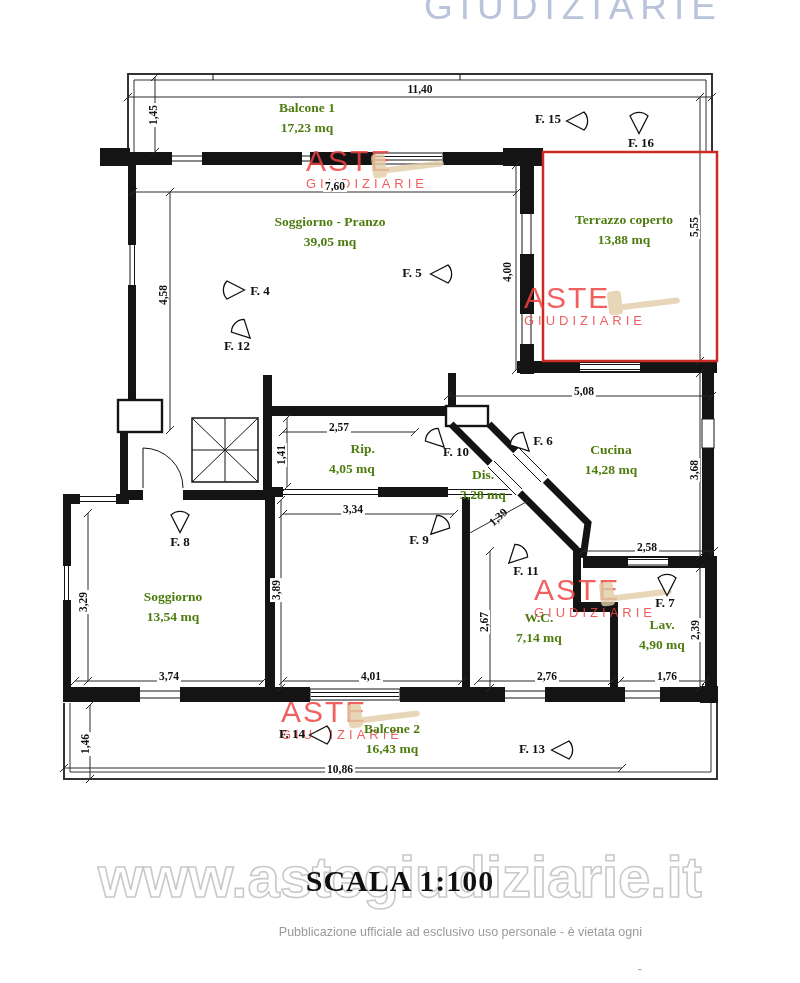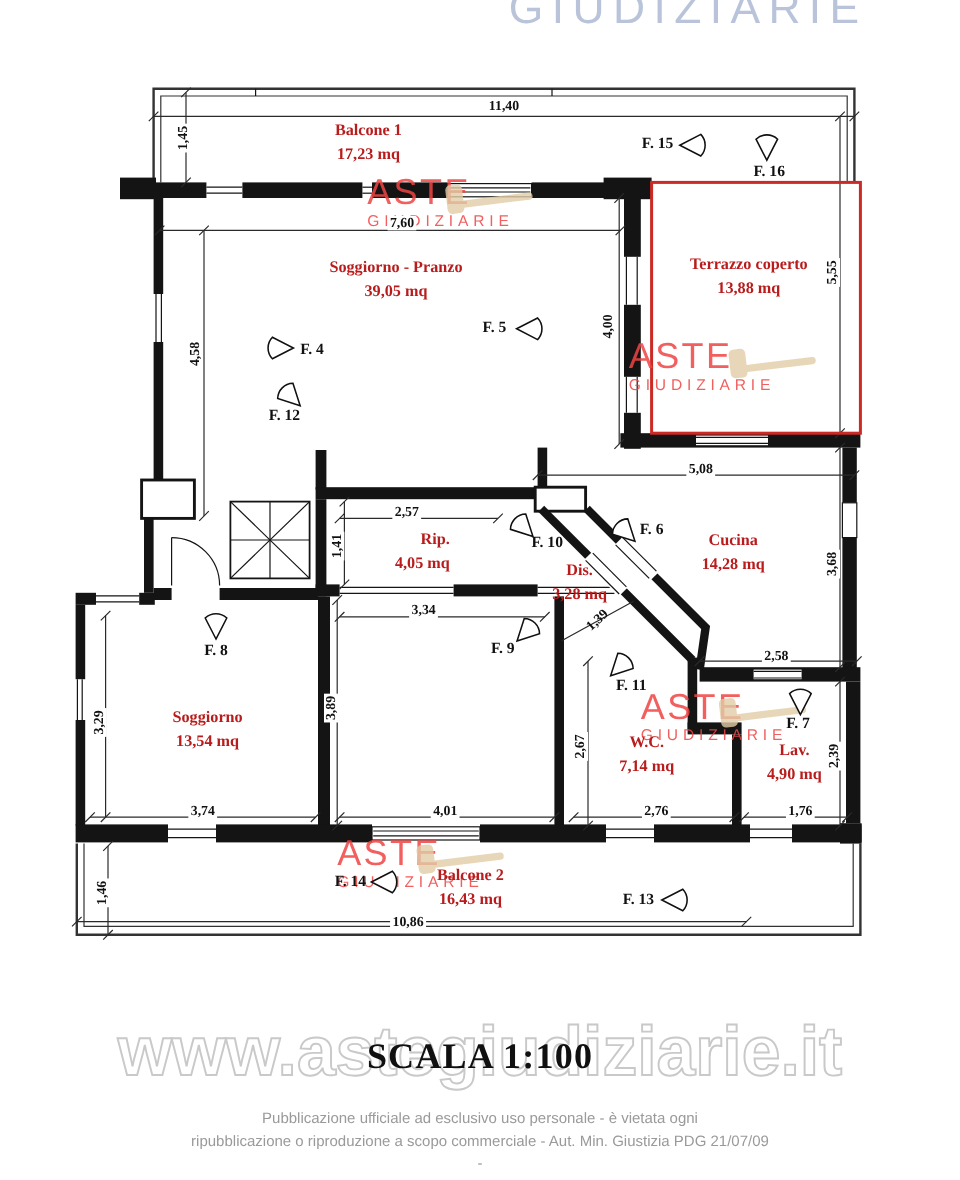--- a/index.html
+++ b/index.html
@@ -7,21 +7,21 @@
           font-family:"Liberation Serif",serif;}
   svg{position:absolute;left:0;top:0;}
   .wall{fill:#141414;}
   .thin{stroke:#141414;stroke-width:1;fill:none;}
   .thick-line{stroke:#141414;stroke-width:7;fill:none;}
   .outline-block{fill:#ffffff;stroke:#141414;stroke-width:2.4;}
   .dimline{stroke:#2a2a2a;stroke-width:1;fill:none;}
   .parapet{stroke:#333;fill:none;}
   #overlay{position:absolute;left:0;top:0;width:800px;height:983px;}
   .room-label{position:absolute;transform:translate(-50%,-50%);text-align:center;
-      font-weight:bold;font-size:13.5px;color:#b91c1c;white-space:nowrap;line-height:1.45;z-index:6;}
+      font-weight:bold;font-size:13.5px;color:#4d7c0f;white-space:nowrap;line-height:1.45;z-index:6;}
   .dim{position:absolute;transform:translate(-50%,-50%);font-weight:bold;font-size:11.5px;
       color:#111;background:#fff;padding:0 2px;white-space:nowrap;z-index:5;}
   .dim.v{transform:translate(-50%,-50%) rotate(-90deg);}
   .dim.d{transform:translate(-50%,-50%) rotate(-42deg);background:transparent;}
   .cam-label{position:absolute;transform:translate(-50%,-50%);font-weight:bold;font-size:13px;
       color:#111;white-space:nowrap;z-index:6;}
   .cam-icon{position:absolute;width:26px;height:22px;z-index:6;}
   .wm-top{position:absolute;font-family:"Liberation Sans",sans-serif;font-weight:400;
       color:#b9c4da;font-size:37px;letter-spacing:7px;z-index:1;}
   .aste{position:absolute;z-index:4;opacity:.85;font-family:"Liberation Sans",sans-serif;
@@ -33,21 +33,21 @@
       border-radius:3px;transform:rotate(-7deg);}
   .gavel .head{position:absolute;left:4px;top:2px;width:14px;height:24px;background:#e2cda7;
       border-radius:4px;transform:rotate(-7deg);}
   .wm-url{position:absolute;left:0;top:843px;width:800px;text-align:center;
       font-family:"Liberation Sans",sans-serif;font-weight:bold;font-size:58px;
       color:rgba(255,255,255,0);-webkit-text-stroke:1.6px #c9c9c9;letter-spacing:0;z-index:2;}
   .title{position:absolute;left:0;width:800px;text-align:center;font-weight:bold;
       color:#101010;z-index:3;}
   #title1{top:826px;font-size:30px;letter-spacing:1px;}
   #title2{top:864px;font-size:30px;letter-spacing:1px;}
-  .disc{position:absolute;left:0;width:800px;text-align:center;z-index:3;
+  .disc{position:absolute;left:0;width:642px;text-align:right;z-index:3;
       font-family:"Liberation Sans",sans-serif;font-size:12.5px;color:#9a9a9a;}
   #disc1{top:925px;} #disc2{top:944px;} #disc3{top:962px;}
 </style>
 </head>
 <body>
 
 <div id="canvas">
 
   <div class="wm-top" style="left:424px;top:-14px;">GIUDIZIARIE</div>
 
@@ -385,15 +385,14 @@
       </div>
       <div class="gavel" style="left: 344px; top: 702px;">
         <div class="handle"></div>
         <div class="head"></div>
       </div>
     </div>
 
   <div class="wm-url">www.astegiudiziarie.it</div>
   <div class="title" id="title2">SCALA 1:100</div>
   <div class="disc" id="disc1">Pubblicazione ufficiale ad esclusivo uso personale - è vietata ogni</div>
-  <div class="disc" id="disc2">ripubblicazione o riproduzione a scopo commerciale - Aut. Min. Giustizia PDG 21/07/09</div>
   <div class="disc" id="disc3">-</div>
 </div>
 
 </body></html>

